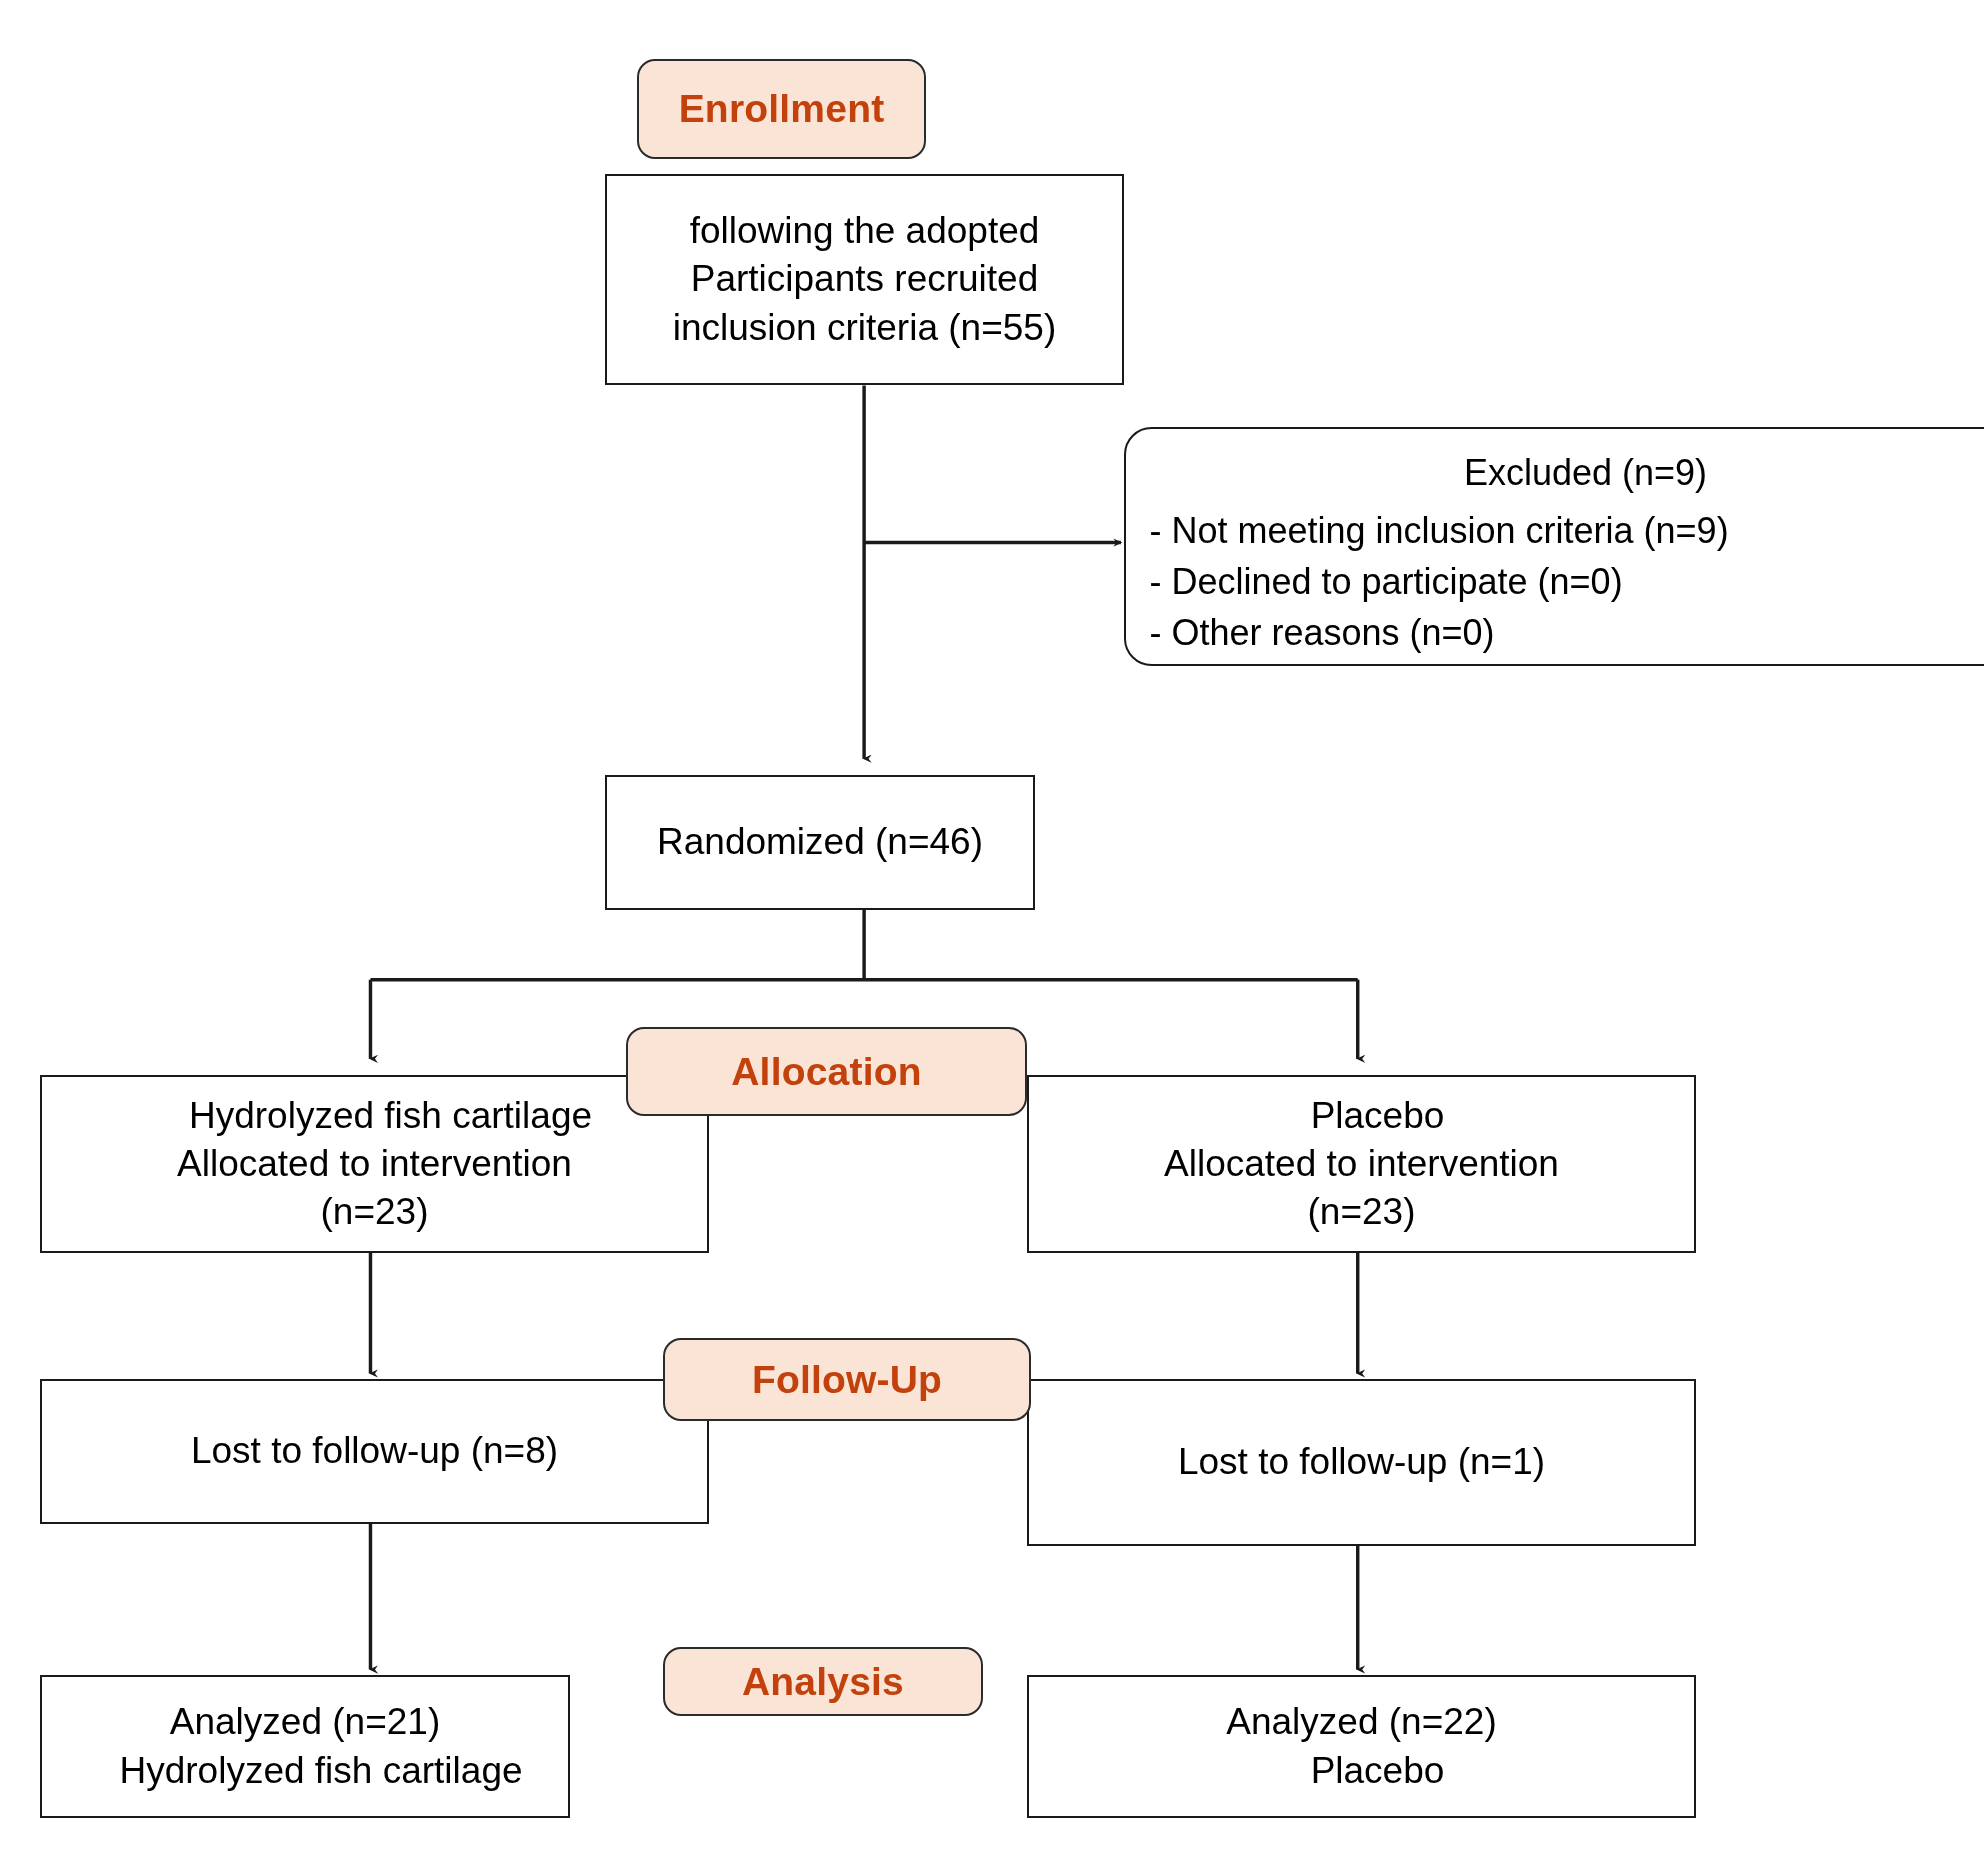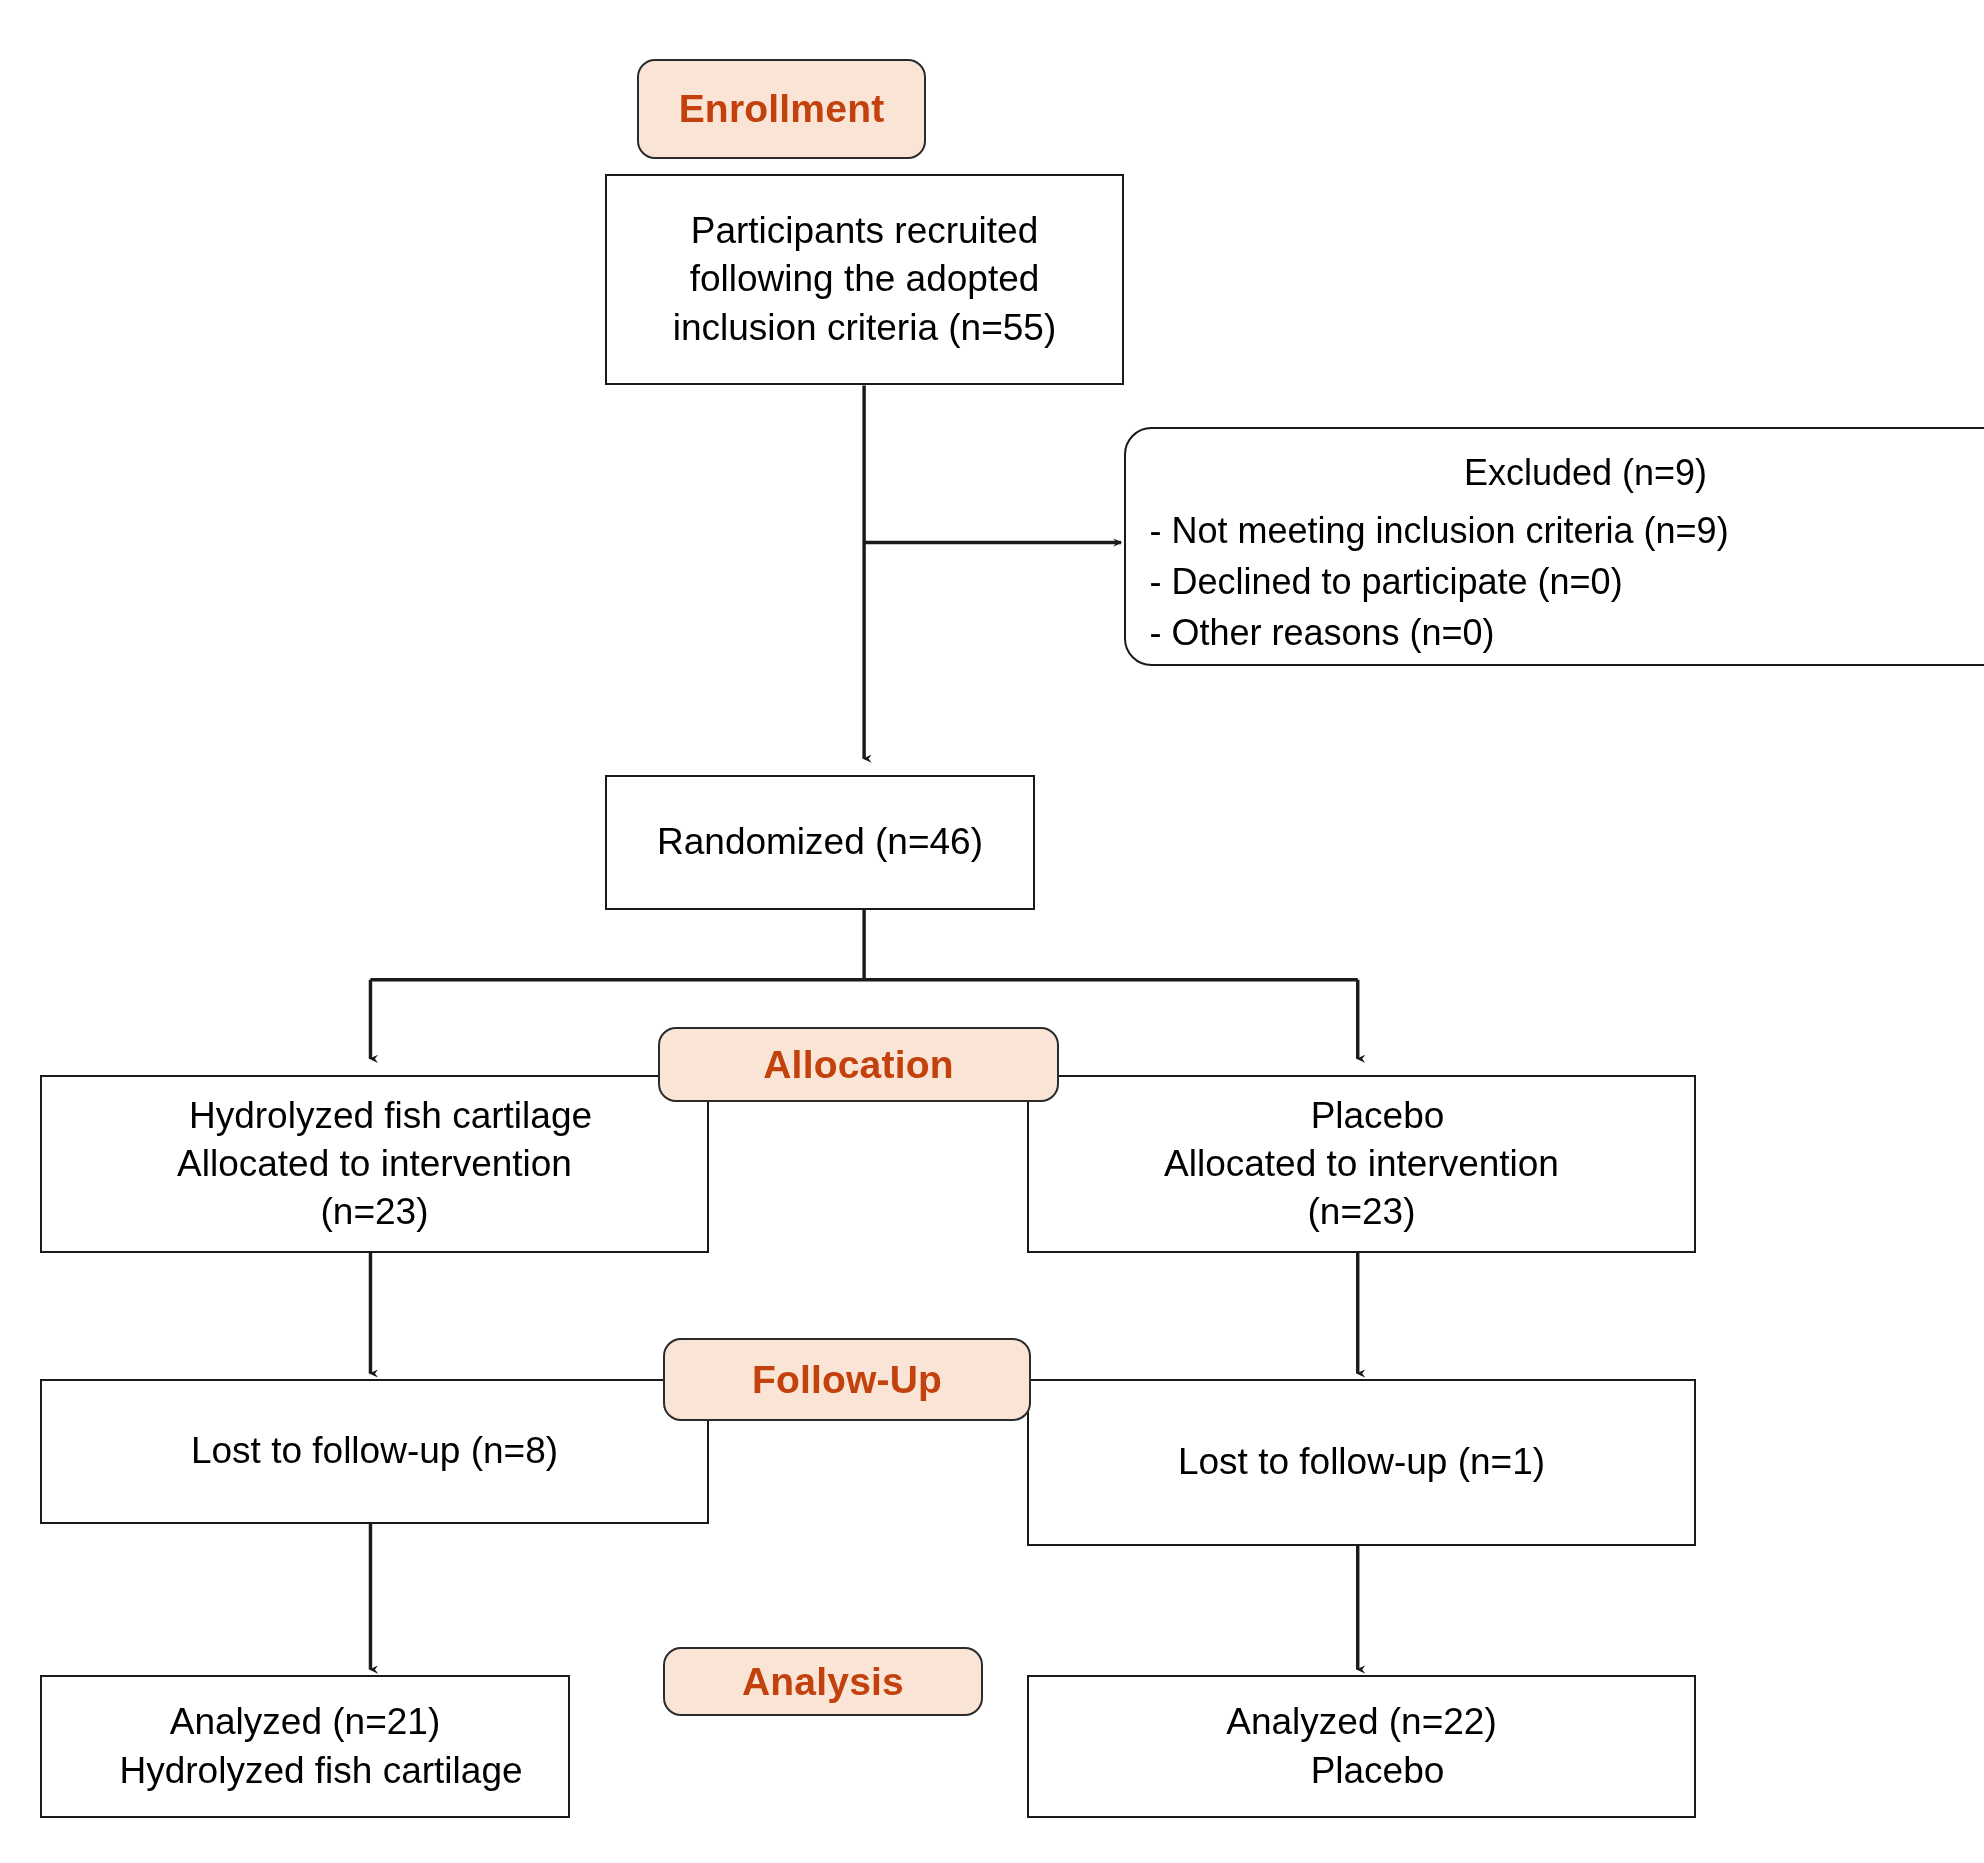--- a/index.html
+++ b/index.html
@@ -97,22 +97,22 @@
       <line x1="538" y1="2213" x2="538" y2="2425" marker-end="url(#arrowDown)"></line>
       <line x1="1972" y1="2245" x2="1972" y2="2425" marker-end="url(#arrowDown)"></line>
     </g>
   </svg>
 
   <div class="pill" style="left:637px;top:59px;width:289px;height:100px;">
     <span>Enrollment</span>
   </div>
 
   <div class="node" style="left:605px;top:174px;width:519px;height:211px;">
+    <span class="ln">following the adopted</span>
     <span class="ln">Participants recruited</span>
-    <span class="ln">following the adopted</span>
     <span class="ln">inclusion criteria (n=55)</span>
   </div>
 
   <div class="excluded" style="left:1124px;top:427px;width:923px;height:239px;">
     <span class="head">Excluded (n=9)</span>
     <span class="bullet">- Not meeting inclusion criteria (n=9)</span>
     <span class="bullet">- Declined to participate (n=0)</span>
     <span class="bullet">- Other reasons (n=0)</span>
   </div>
 
@@ -125,21 +125,21 @@
     <span class="ln">Allocated to intervention</span>
     <span class="ln">(n=23)</span>
   </div>
 
   <div class="node" style="left:1027px;top:1075px;width:669px;height:178px;">
     <span class="ln bold">Placebo</span>
     <span class="ln">Allocated to intervention</span>
     <span class="ln">(n=23)</span>
   </div>
 
-  <div class="pill" style="left:658px;top:1027px;width:401px;height:75px;">
+  <div class="pill" style="left:626px;top:1027px;width:401px;height:89px;">
     <span>Allocation</span>
   </div>
 
   <div class="node" style="left:40px;top:1379px;width:669px;height:145px;">
     <span class="ln">Lost to follow-up (n=8)</span>
   </div>
 
   <div class="node" style="left:1027px;top:1379px;width:669px;height:167px;">
     <span class="ln">Lost to follow-up (n=1)</span>
   </div>

